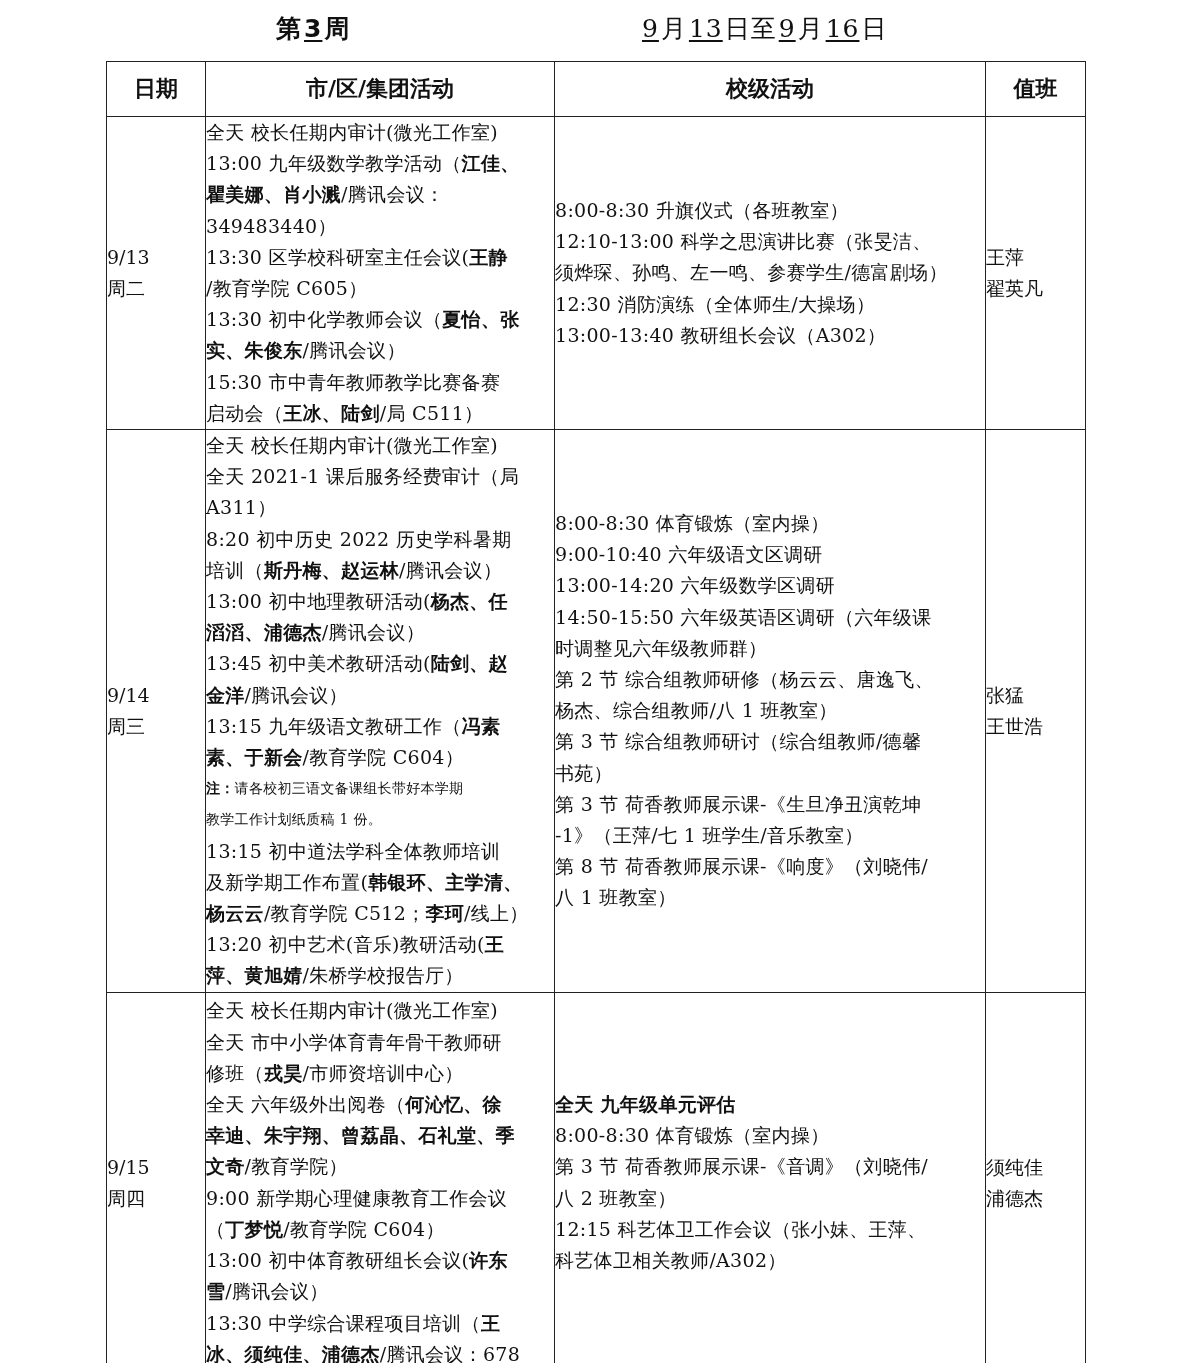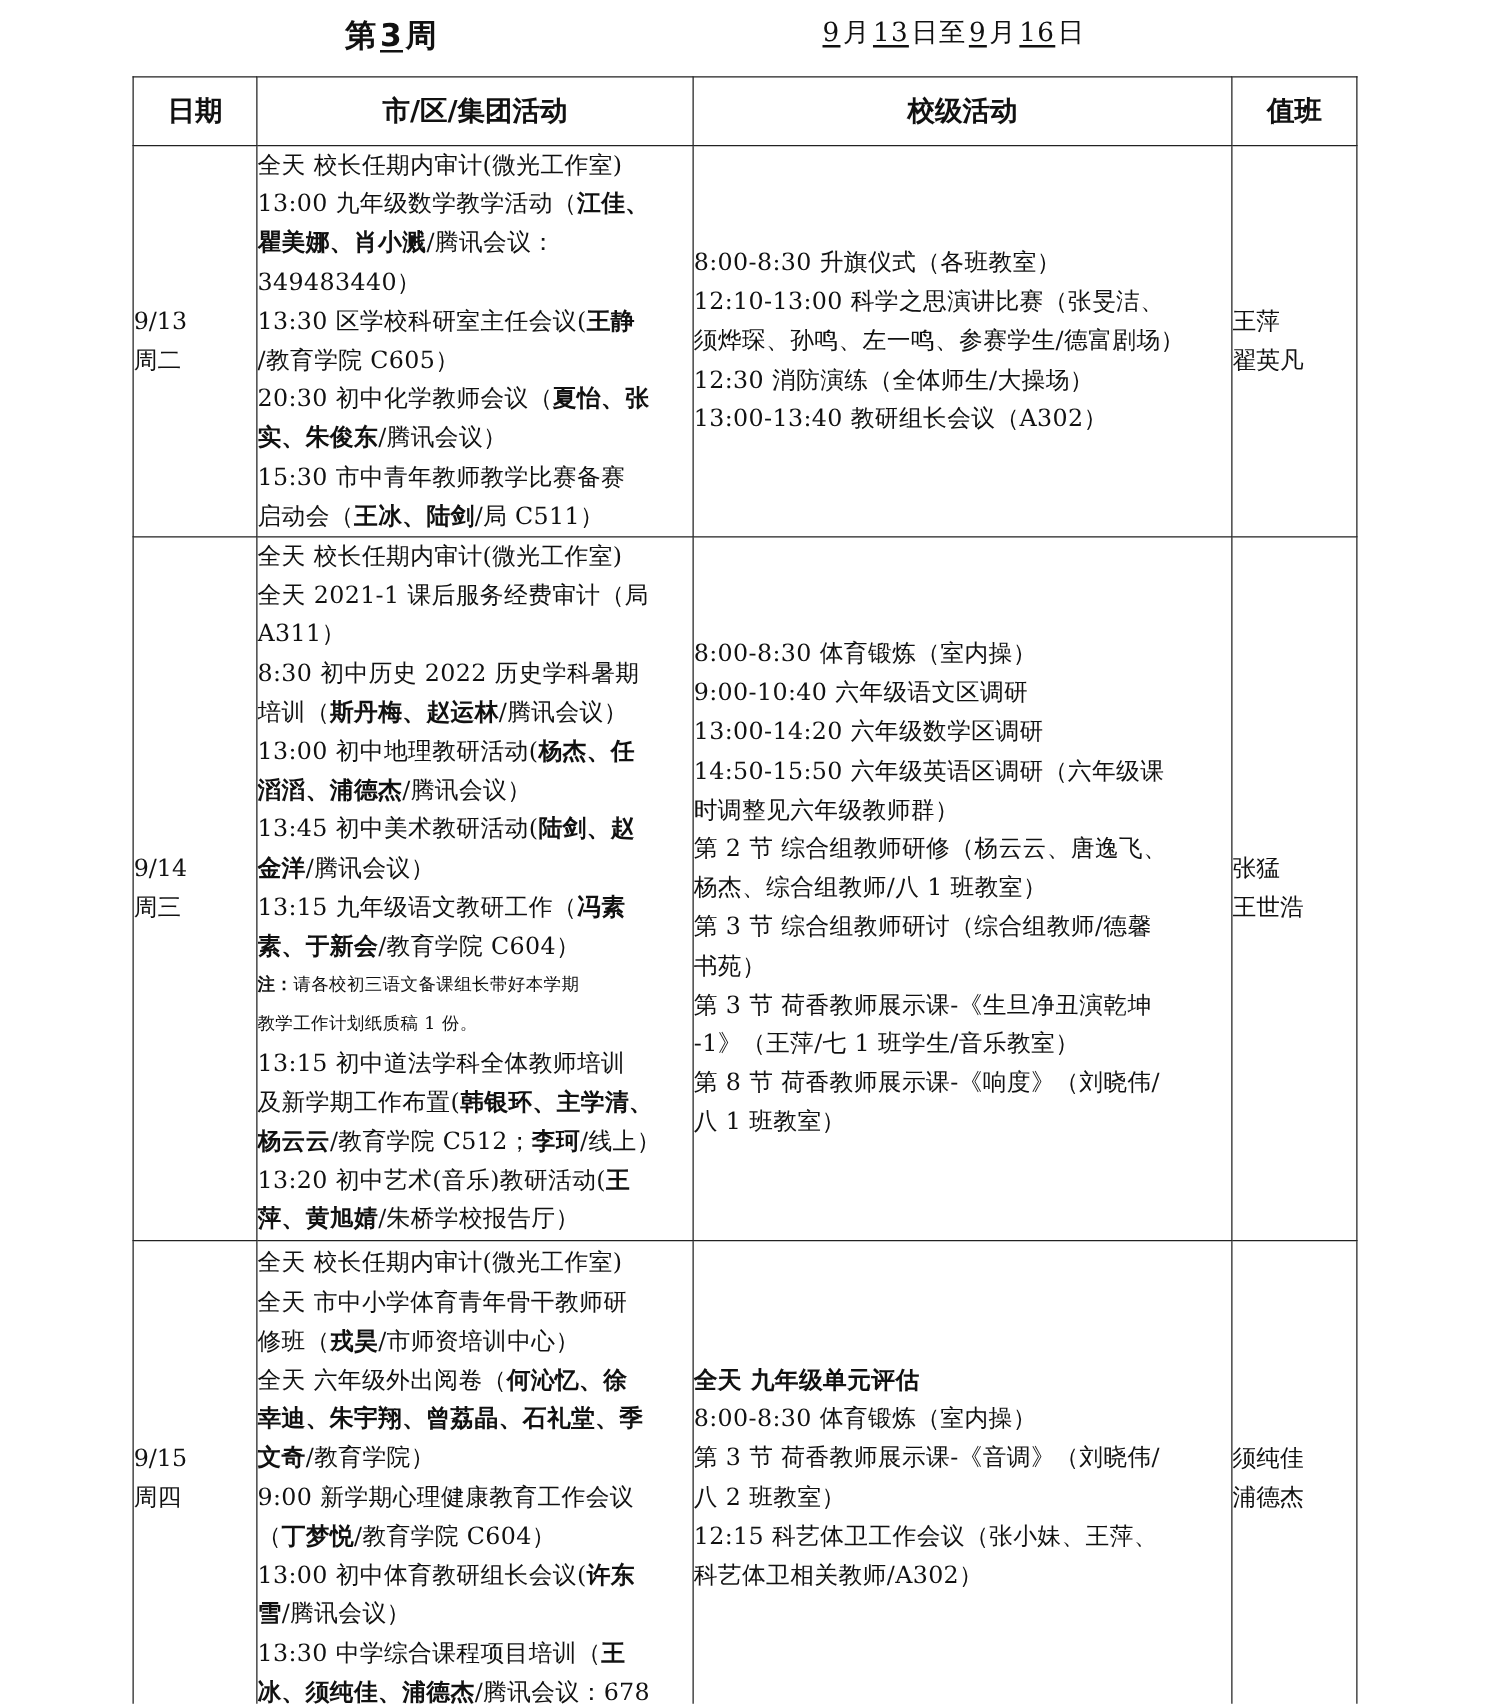--- a/index.html
+++ b/index.html
@@ -10,22 +10,22 @@
     }
     .heading {
       position: absolute; top: 12px; left: 0; width: 1191px; height: 40px;
     }
     .week {
       position: absolute; left: 276px; top: 0;
       font-family: "DejaVu Sans", "Liberation Sans", sans-serif;
       font-weight: bold; font-size: 25px; letter-spacing: 1px;
     }
     .range {
-      position: absolute; left: 656px; top: 0;
-      font-size: 21px; letter-spacing: 1px; text-align: center;
+      position: absolute; left: 640px; top: 0;
+      font-size: 25px; letter-spacing: 1px; text-align: center;
     }
     .u { text-decoration: underline; text-underline-offset: 3px; padding: 0 2px; }
     table.sched {
       position: absolute; left: 106px; top: 61px;
       width: 979px; border-collapse: collapse; table-layout: fixed;
     }
     table.sched th, table.sched td {
       border: 1.5px solid #222; padding: 0; vertical-align: middle;
     }
     table.sched th {
@@ -79,21 +79,21 @@
           <div>9/13</div>
           <div>周二</div>
         </td>
       <td class="acts">
           <div class="line"><span>全天  校长任期内审计(微光工作室)</span></div>
           <div class="line"><span>13:00  九年级数学教学活动（</span><span class="b">江佳、</span></div>
           <div class="line"><span class="b">瞿美娜、肖小溅</span><span>/腾讯会议：</span></div>
           <div class="line"><span>349483440）</span></div>
           <div class="line"><span>13:30  区学校科研室主任会议(</span><span class="b">王静</span></div>
           <div class="line"><span>/教育学院 C605）</span></div>
-          <div class="line"><span>20:30  初中化学教师会议（</span><span class="b">夏怡、张</span></div>
+          <div class="line"><span>13:30  初中化学教师会议（</span><span class="b">夏怡、张</span></div>
           <div class="line"><span class="b">实、朱俊东</span><span>/腾讯会议）</span></div>
           <div class="line"><span>15:30  市中青年教师教学比赛备赛</span></div>
           <div class="line"><span>启动会（</span><span class="b">王冰、陆剑</span><span>/局 C511）</span></div>
         </td>
       <td class="acts">
           <div class="line"><span>8:00-8:30 升旗仪式（各班教室）</span></div>
           <div class="line"><span>12:10-13:00  科学之思演讲比赛（张旻洁、</span></div>
           <div class="line"><span>须烨琛、孙鸣、左一鸣、参赛学生/德富剧场）</span></div>
           <div class="line"><span>12:30  消防演练（全体师生/大操场）</span></div>
           <div class="line"><span>13:00-13:40  教研组长会议（A302）</span></div>
@@ -105,21 +105,21 @@
     </tr>
     <tr class="r2">
       <td class="date">
           <div>9/14</div>
           <div>周三</div>
         </td>
       <td class="acts">
           <div class="line"><span>全天  校长任期内审计(微光工作室)</span></div>
           <div class="line"><span>全天  2021-1 课后服务经费审计（局</span></div>
           <div class="line"><span>A311）</span></div>
-          <div class="line"><span>8:30  初中历史  2022  历史学科暑期</span></div>
+          <div class="line"><span>8:20  初中历史  2022  历史学科暑期</span></div>
           <div class="line"><span>培训（</span><span class="b">斯丹梅、赵运林</span><span>/腾讯会议）</span></div>
           <div class="line"><span>13:00  初中地理教研活动(</span><span class="b">杨杰、任</span></div>
           <div class="line"><span class="b">滔滔、浦德杰</span><span>/腾讯会议）</span></div>
           <div class="line"><span>13:45  初中美术教研活动(</span><span class="b">陆剑、赵</span></div>
           <div class="line"><span class="b">金洋</span><span>/腾讯会议）</span></div>
           <div class="line"><span>13:15  九年级语文教研工作（</span><span class="b">冯素</span></div>
           <div class="line"><span class="b">素、于新会</span><span>/教育学院 C604）</span></div>
           <div class="line small"><span class="b">注：</span><span>请各校初三语文备课组长带好本学期</span></div>
           <div class="line small"><span>教学工作计划纸质稿 1 份。</span></div>
           <div class="line"><span>13:15  初中道法学科全体教师培训</span></div>

